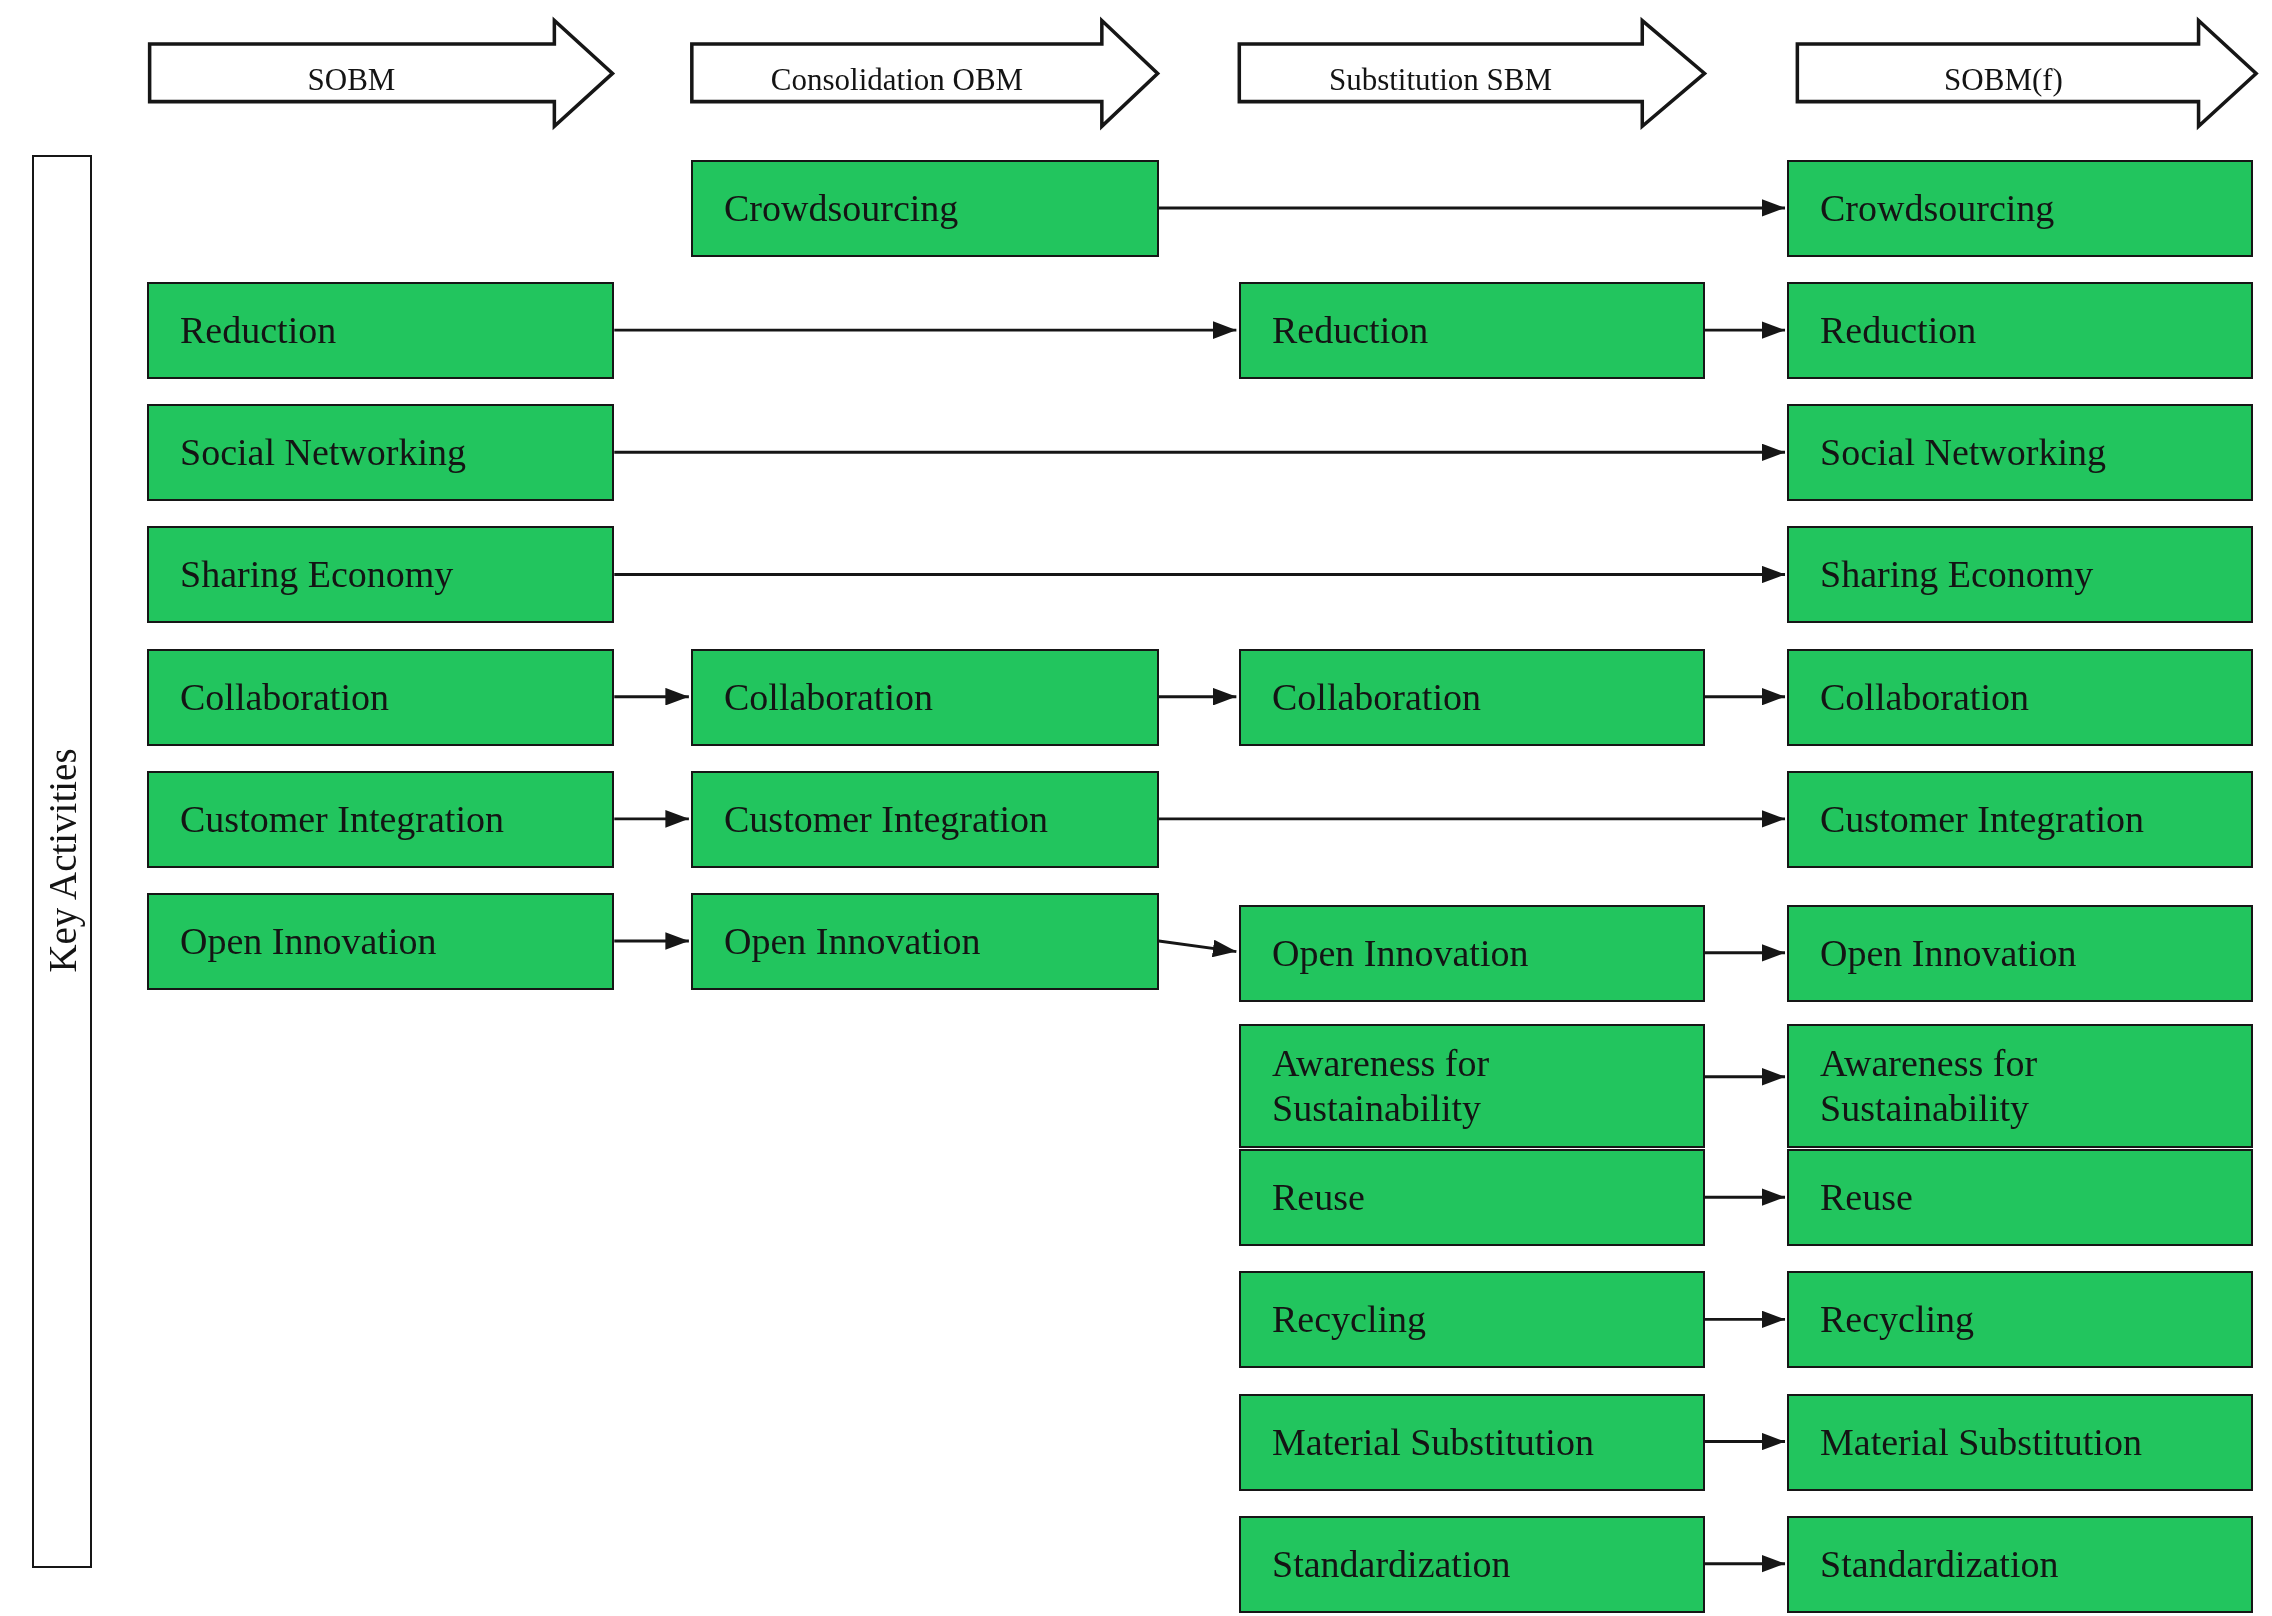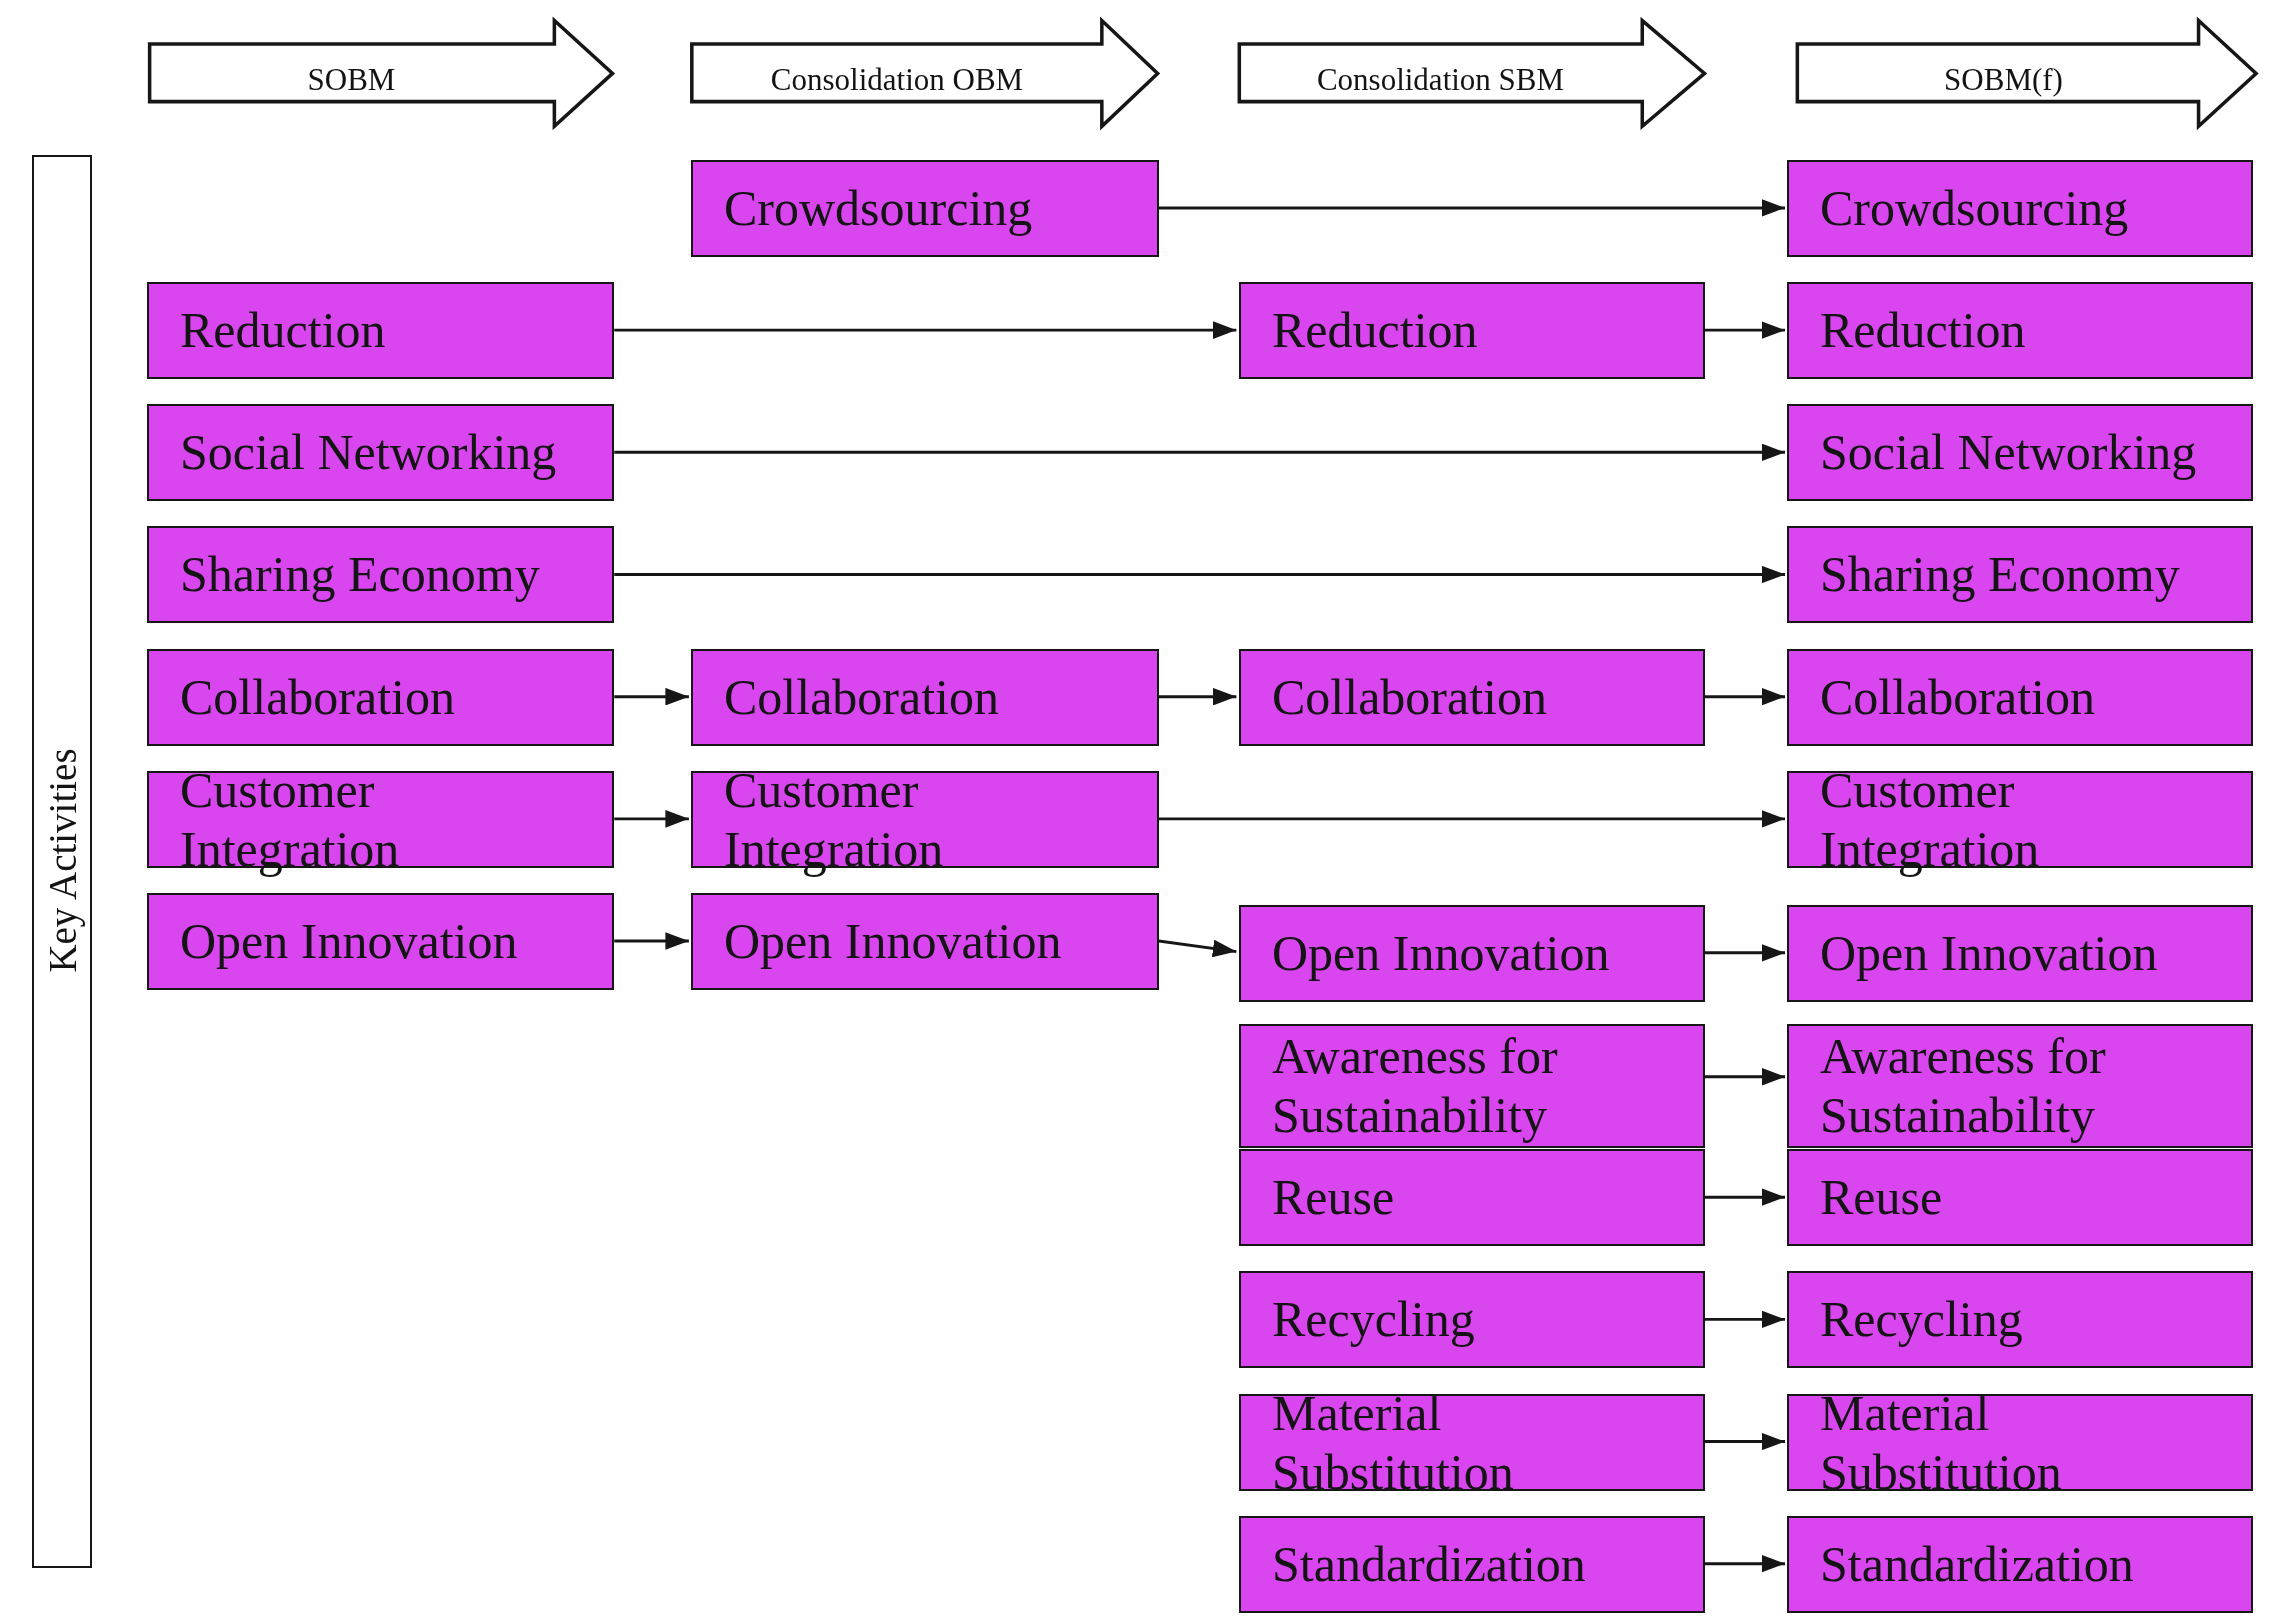--- a/index.html
+++ b/index.html
@@ -29,26 +29,26 @@
     display: flex;
     align-items: center;
     justify-content: center;
     font-size: 31px;
     white-space: nowrap;
   }
   .box {
     position: absolute;
     box-sizing: border-box;
     border: 2.9px solid #161616;
-    background: #d946ef;
+    background: #22c55e;
     display: flex;
     align-items: center;
     padding-left: 31px;
     padding-right: 34px;
-    font-size: 50px;
+    font-size: 38px;
     line-height: 1.18;
   }
   .col1 { left: 147px;  width: 467px; height: 97px; }
   .col2 { left: 691px; width: 468px; height: 97px; }
   .col3 { left: 1239px; width: 466px; height: 97px; }
   .col4 { left: 1787px; width: 466px; height: 97px; }
   .tall { height: 124px; }
   #key-activities-bar {
     position: absolute;
     left: 32px; top: 155px;
@@ -114,21 +114,21 @@
       <line class="cline" x1="2901" y1="1833" x2="3038" y2="1833" marker-end="url(#arrow)"></line>
       <line class="cline" x1="2901" y1="2038" x2="3038" y2="2038" marker-end="url(#arrow)"></line>
       <line class="cline" x1="2901" y1="2246" x2="3038" y2="2246" marker-end="url(#arrow)"></line>
       <line class="cline" x1="2901" y1="2454" x2="3038" y2="2454" marker-end="url(#arrow)"></line>
       <line class="cline" x1="2901" y1="2662" x2="3038" y2="2662" marker-end="url(#arrow)"></line>
     </g>
   </svg>
 
   <div class="stage-label" style="left:149px; top:44px; width:405px;">SOBM</div>
   <div class="stage-label" style="left:692px; top:44px; width:410px;">Consolidation OBM</div>
-  <div class="stage-label" style="left:1239px; top:44px; width:403px;">Consolidation SBM</div>
+  <div class="stage-label" style="left:1239px; top:44px; width:403px;">Substitution SBM</div>
   <div class="stage-label" style="left:1797px; top:44px; width:401px;padding-left:6px;">SOBM(f)</div>
 
   <div id="key-activities-bar"></div>
   <div id="key-activities-label">Key Activities</div>
 
   <div class="box col1" style="top:282px;">Reduction</div>
   <div class="box col1" style="top:404px;">Social Networking</div>
   <div class="box col1" style="top:526px;">Sharing Economy</div>
   <div class="box col1" style="top:649px;">Collaboration</div>
   <div class="box col1" style="top:771px;">Customer Integration</div>

